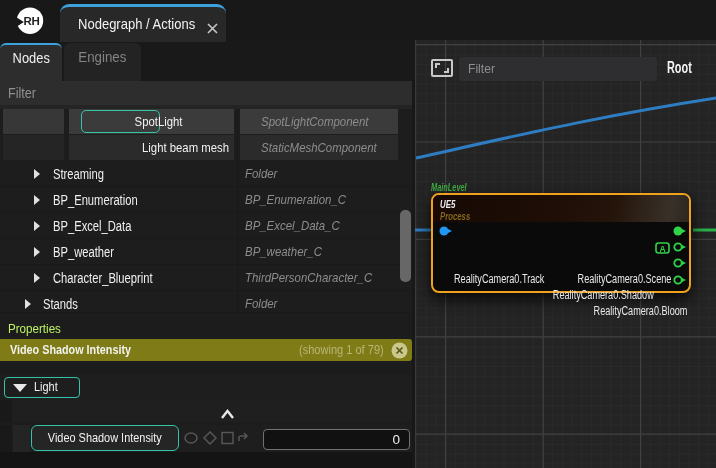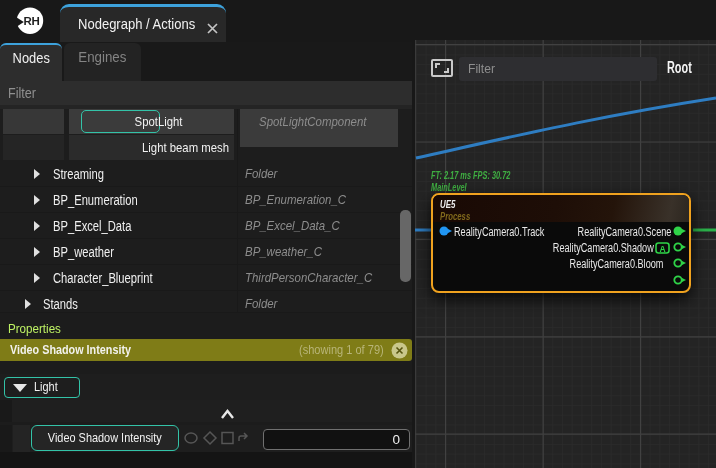--- a/index.html
+++ b/index.html
@@ -24,22 +24,22 @@
   #tabEngines { left:64px; top:1px; width:77px; height:38px; background:#232323;
     border-radius:6px 6px 0 0; color:#848484; font-size:14px; text-align:center; line-height:29px; }
   #filterGap { left:0; top:63px; width:412px; height:4px; background:#242424; }
   #filterRow { left:0; top:39px; width:412px; height:24px; background:#2d2d2d;
     color:#909090; font-size:14px; line-height:24px; padding-left:8px; }
 
   
   .row { position:absolute; left:0; width:412px; height:26px; }
   .cellL { position:absolute; left:3px; top:0; width:61px; height:25px; }
   .cellN { position:absolute; left:69px; top:0; width:165px; height:25px; }
-  .cellT { position:absolute; left:240px; top:0; width:158px; height:38px;
-    font-style:italic; color:#8d8d8d; font-size:13px; line-height:25px; padding-left:2px;text-align:center; }
+  .cellT { position:absolute; left:240px; top:0; width:158px; height:25px;
+    font-style:italic; color:#8d8d8d; font-size:13px; line-height:25px; padding-left:21px; }
   .r1 .cellL { background:#373737; }
   .r1 .cellN, .r1 .cellT { background:#3b3b3b; }
   .r2 .cellL { background:#252525; }
   .r2 .cellN, .r2 .cellT { background:#2b2b2b; }
   .nm { color:#f2f2f2; font-size:13.5px; line-height:25px;padding-left:48px; }
   .spotBtn { position:absolute; left:12px; top:1px; height:23px; width:79px; text-align:center;
     border:1.5px solid #33c3a8; border-radius:5px; line-height:21px; }
   .tree { color:#f0f0f0; font-size:14px; border-bottom:1px solid #191919; }
   .tri { position:absolute; top:8px; width:0; height:0;
     border-left:6px solid #e0e0e0; border-top:5px solid transparent; border-bottom:5px solid transparent; }
@@ -74,21 +74,21 @@
   #groot { position:absolute; left:236px; top:0px; color:#f5f5f5; font-size:16px; font-weight:600; }
 
   
   #node { position:absolute; left:16px; top:153px; width:260px; height:100px;
     background:#0a0a0a; border:2px solid #f0a21f; border-radius:8px;
     box-shadow:0 6px 16px rgba(0,0,0,0.8); }
   #nhead { position:absolute; left:0; top:0; width:256px; height:27px; border-radius:6px 6px 0 0;
     background:linear-gradient(101deg, #190904 0%, #1e0e07 48%, #24140a 70%, #393129 92%, #2c261f 100%); }
   #nhead .ue { position:absolute; left:7px; top:3px; color:#ececec; font-size:11px; font-weight:700; font-style:italic; }
   #nhead .pr { position:absolute; left:7px; top:15px; color:#80691c; font-size:10.5px; font-style:italic; font-weight:700; }
-  .port { position:absolute; font-size:12px; color:#e9e9e9; }
+  .port { position:absolute; font-size:12px; color:#e9e9e9;margin-top:47px; }
   .pin { position:absolute; }
 </style>
 </head>
 <body>
 <div id="stage">
 
   <svg class="abs" width="54" height="42" style="left:0;top:0">
     <circle cx="30" cy="20.7" r="13.2" fill="#ffffff"></circle>
     <path d="M 15.5 16.8 L 23.8 22.1 L 15.5 27.6 Z" fill="#181818"></path>
     <text x="31.5" y="25" font-size="11.5" font-weight="bold" fill="#1f1f1f" text-anchor="middle" font-family="Liberation Sans" letter-spacing="-0.3">RH</text>
@@ -112,20 +112,21 @@
       <div class="cellN">
           <span class="spotBtn nm"><span class="sxc" style="--s:0.84">SpotLight</span></span>
         </div>
       <div class="cellT"><span class="sx" style="--s:0.88">SpotLightComponent</span></div>
     </div>
     <div class="row r2" style="top:93px">
       <div class="cellL"></div>
       <div class="cellN">
           <span class="nm" style="position:absolute;left:25px;"><span class="sx" style="--s:0.84">Light beam mesh</span></span>
         </div>
+      <div class="cellT"><span class="sx" style="--s:0.88">StaticMeshComponent</span></div>
     </div>
     <div class="row tree" style="top:119px">
         <span class="tri" style="left:34px"></span>
         <span class="treeTxt" style="left:53px"><span class="sx" style="--s:0.8">Streaming</span></span>
         <span class="typeTxt"><span class="sx" style="--s:0.88">Folder</span></span>
       </div>
     <div class="row tree" style="top:171px">
         <span class="tri" style="left:34px"></span>
         <span class="treeTxt" style="left:53px"><span class="sx" style="--s:0.8">BP_Excel_Data</span></span>
         <span class="typeTxt"><span class="sx" style="--s:0.88">BP_Excel_Data_C</span></span>
@@ -214,21 +215,20 @@
     </svg>
 
     <div id="gtools">
       <div id="gicon"><svg width="18" height="14">
             <path d="M 3 7 L 3 3 L 7 3 M 15 7 L 15 11 L 11 11" fill="none" stroke="#c9c9c9" stroke-width="2"></path>
           </svg></div>
       <div id="ginput"><span class="sx" style="--s:0.9">Filter</span></div>
       <div id="groot"><span class="sx" style="--s:0.68">Root</span></div>
     </div>
 
-    <div style="position:absolute;left:16px;top:129px;color:#3fae42;font-size:11px;font-style:italic;font-weight:700;"><span class="sx" style="--s:0.67">FT: 2.17 ms FPS: 30.72</span></div>
     <div style="position:absolute;left:16px;top:141px;color:#3fae42;font-size:11px;font-style:italic;font-weight:700;"><span class="sx" style="--s:0.67">MainLevel</span></div>
 
     <div id="node">
       <div id="nhead">
         <div class="ue"><span class="sx" style="--s:0.72">UE5</span></div>
         <div class="pr"><span class="sx" style="--s:0.74">Process</span></div>
       </div>
 
       <svg class="pin" width="14" height="10" style="left:6px;top:30.5px">
         <circle cx="5" cy="5" r="4.5" fill="#2196f3"></circle>
@@ -243,21 +243,21 @@
       </svg>
       <div class="port" style="right:35px;top:46.2px"><span class="sxr" style="--s:0.76">RealityCamera0.Shadow</span></div>
       <svg class="pin" width="15" height="12" style="right:19.5px;top:46.5px">
         <rect x="1" y="1" width="13" height="10" rx="2.5" fill="none" stroke="#2fd348" stroke-width="1.6"></rect>
         <text x="7.5" y="9.5" font-size="8.5" font-weight="bold" fill="#2fd348" text-anchor="middle" font-family="Liberation Sans">A</text>
       </svg>
       <svg class="pin" width="14" height="10" style="right:2px;top:47.2px">
         <circle cx="5" cy="5" r="3.7" fill="none" stroke="#2fd348" stroke-width="1.8"></circle>
           <path d="M 9 3 L 13 5 L 9 7 Z" fill="#2fd348"></path>
       </svg>
-      <div class="port" style="right:26px;top:62px"><span class="sxr" style="--s:0.76">RealityCamera0.Bloom</span></div>
+      <div class="port" style="right:2px;top:62px"><span class="sxr" style="--s:0.76">RealityCamera0.Bloom</span></div>
       <svg class="pin" width="14" height="10" style="right:2px;top:63px">
         <circle cx="5" cy="5" r="3.7" fill="none" stroke="#2fd348" stroke-width="1.8"></circle>
           <path d="M 9 3 L 13 5 L 9 7 Z" fill="#2fd348"></path>
       </svg>
       <svg class="pin" width="14" height="10" style="right:2px;top:79.5px">
         <circle cx="5" cy="5" r="3.7" fill="none" stroke="#2fd348" stroke-width="1.8"></circle>
           <path d="M 9 3 L 13 5 L 9 7 Z" fill="#2fd348"></path>
       </svg>
     </div>
   </div>

